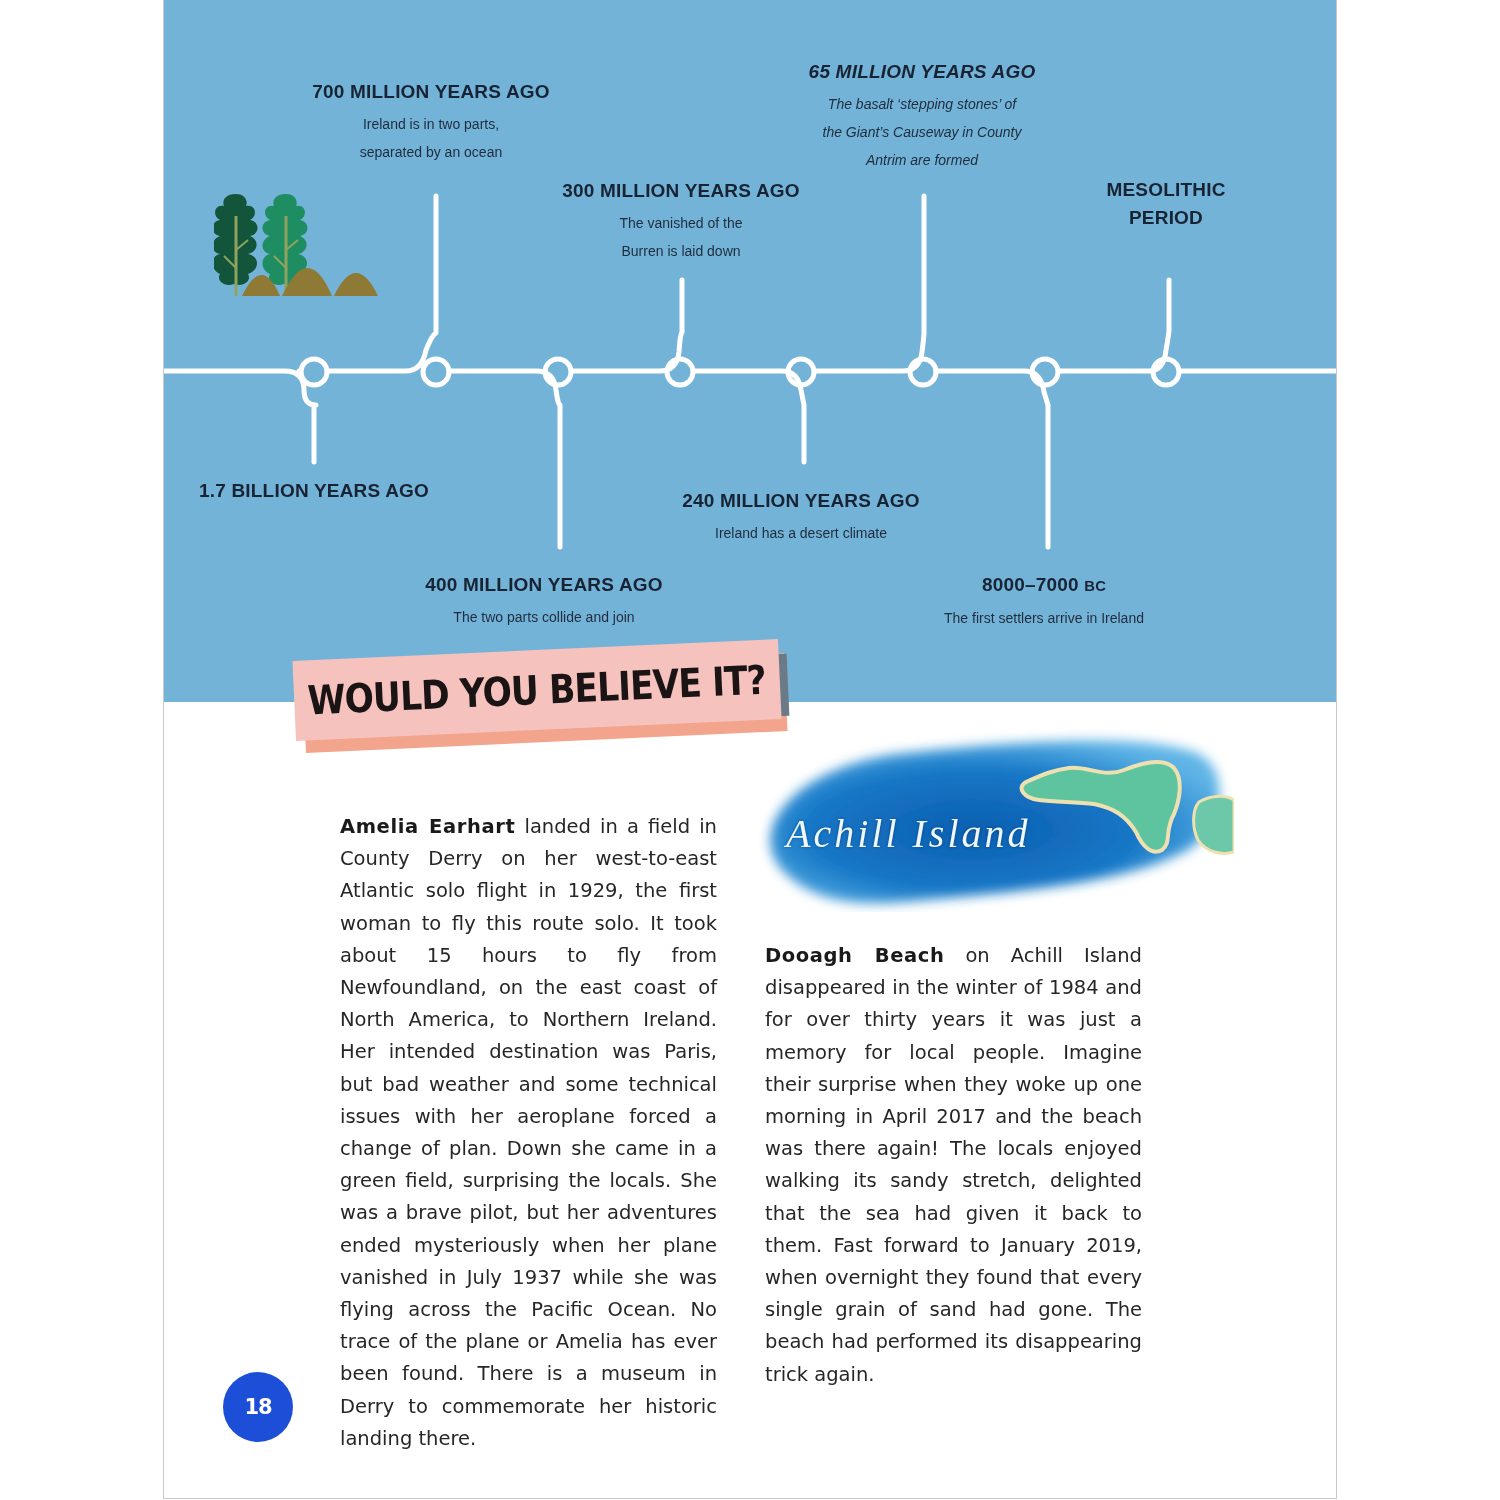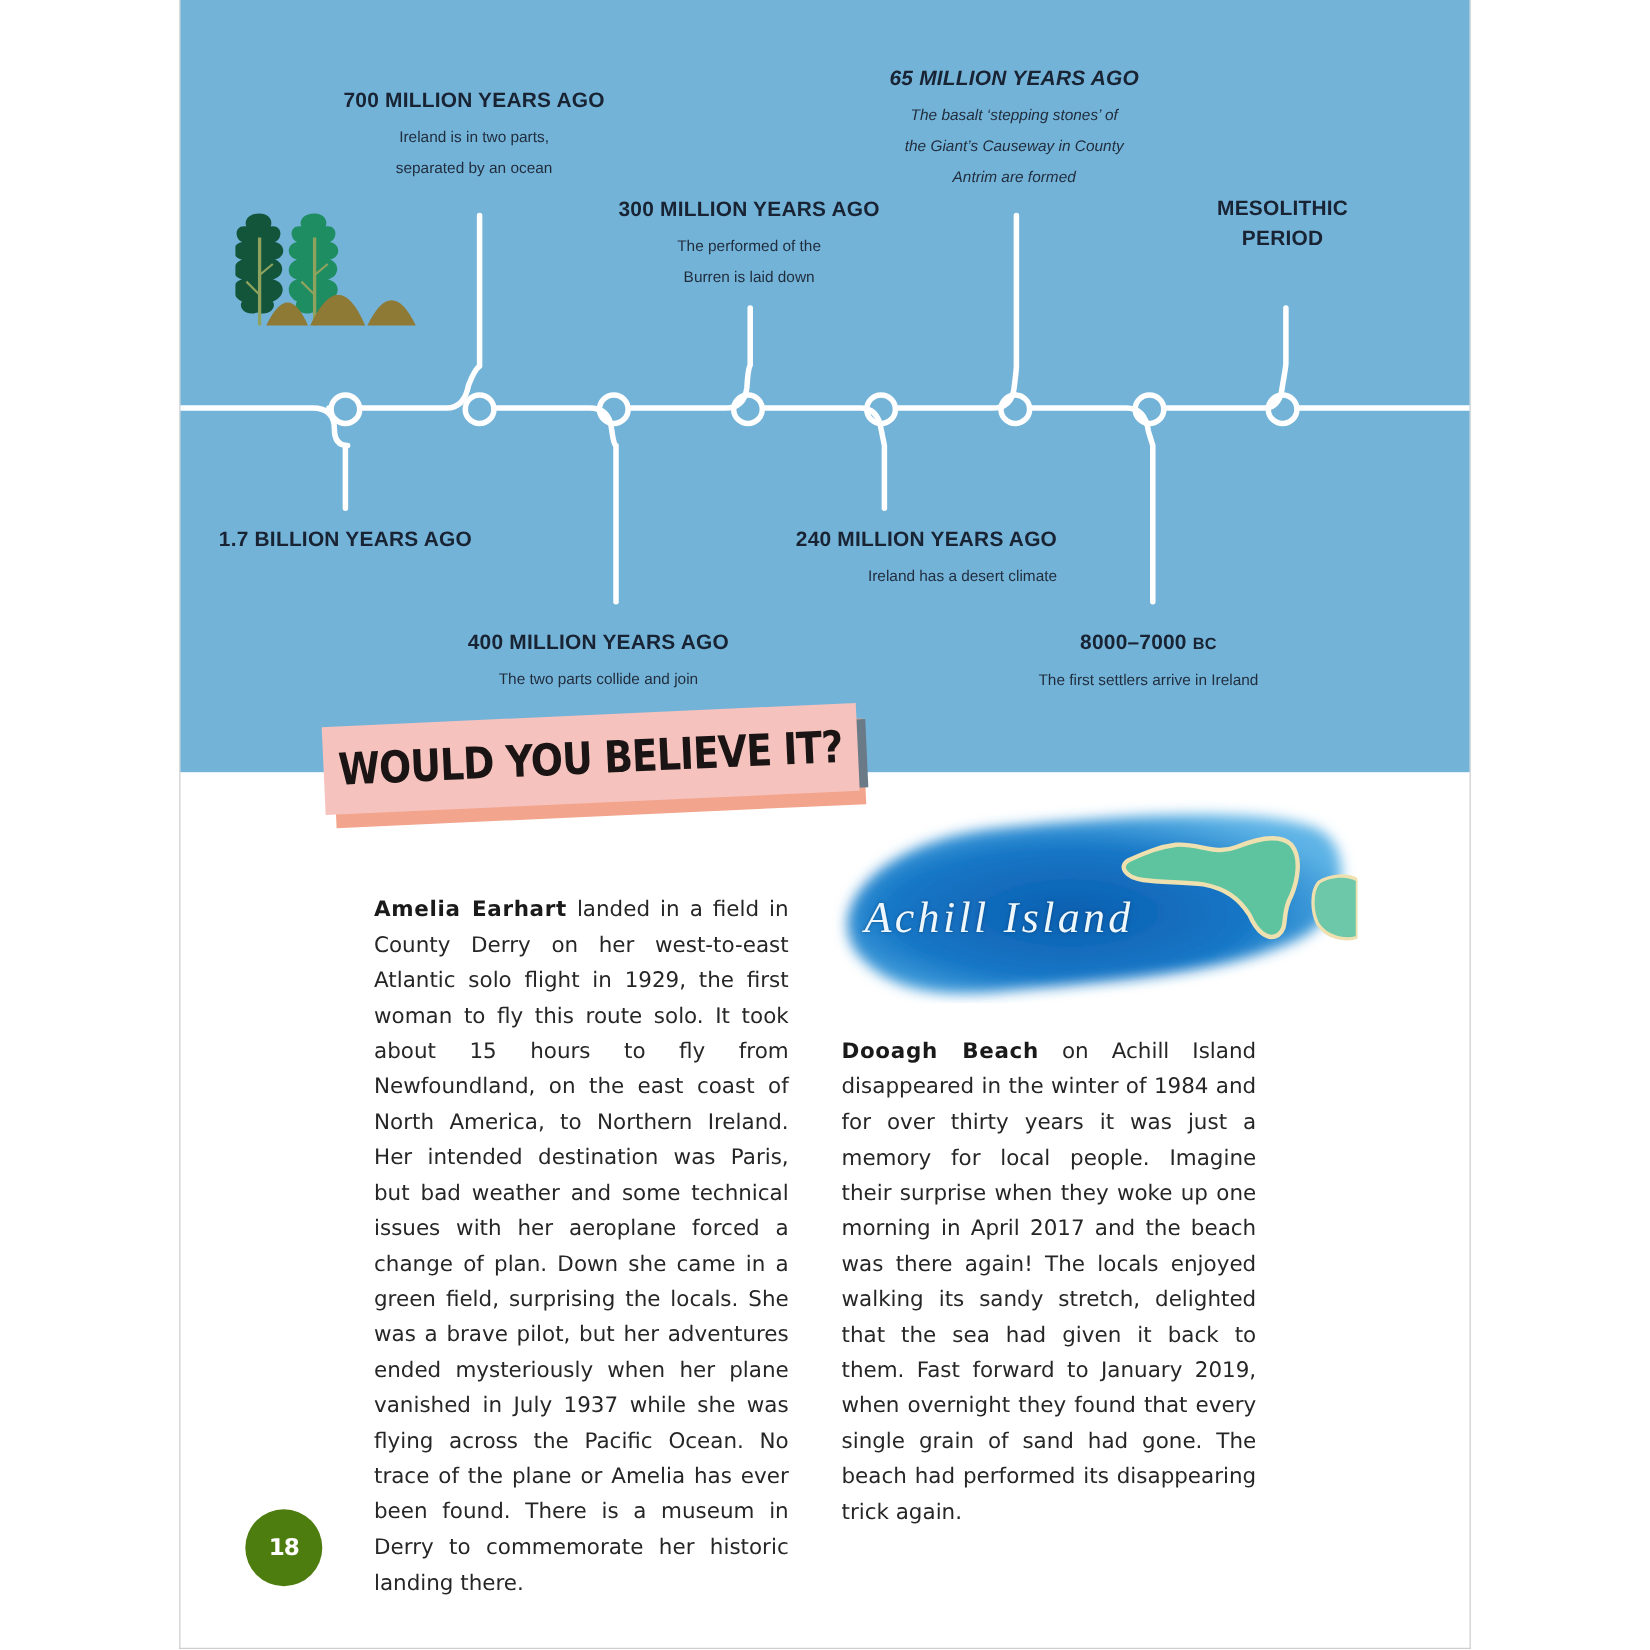--- a/index.html
+++ b/index.html
@@ -41,21 +41,21 @@
     .col b { font-weight: bold; color: #1a1a1a; letter-spacing: 0.6px; }
 
     .island { position: absolute; left: 590px; top: 722px; width: 480px; height: 190px; }
     .island-label {
       position: absolute; left: 32px; top: 88px; font-family: "Liberation Serif", serif; font-style: italic;
       font-size: 40px; letter-spacing: 3px; color: #eef7fb; text-shadow: 0 0 3px rgba(0,40,80,0.5);
     }
 
     .page-num {
       position: absolute; left: 59px; top: 1372px; width: 70px; height: 70px; border-radius: 50%;
-      background: #4d7c0f; color: #ffffff; display: flex; align-items: center; justify-content: center;
+      background: #1d4ed8; color: #ffffff; display: flex; align-items: center; justify-content: center;
       font-family: "DejaVu Sans", sans-serif; font-weight: bold; font-size: 21px; letter-spacing: -1px;
     }
   </style>
 </head>
 <body>
 
 <div class="page">
 
   <div class="timeline-band">
     <svg class="tl-svg" viewBox="0 0 1172 702">
@@ -109,26 +109,26 @@
     <div class="event" style="left:220px; top:571px;">
       <div class="ev-title">400 MILLION YEARS AGO</div>
       <div class="ev-desc">
         <span>The two parts collide and join</span>
       </div>
     </div>
 
     <div class="event" style="left:357px; top:177px;">
       <div class="ev-title">300 MILLION YEARS AGO</div>
       <div class="ev-desc">
-        <span>The performed of the</span><br>
+        <span>The vanished of the</span><br>
         <span>Burren is laid down</span>
       </div>
     </div>
 
-    <div class="event" style="left:477px; top:477px;text-align:right;">
+    <div class="event" style="left:477px; top:487px;">
       <div class="ev-title">240 MILLION YEARS AGO</div>
       <div class="ev-desc">
         <span>Ireland has a desert climate</span>
       </div>
     </div>
 
     <div class="event" style="left:598px; top:58px;font-style:italic;">
       <div class="ev-title">65 MILLION YEARS AGO</div>
       <div class="ev-desc">
         <span>The basalt ‘stepping stones’ of</span><br>

